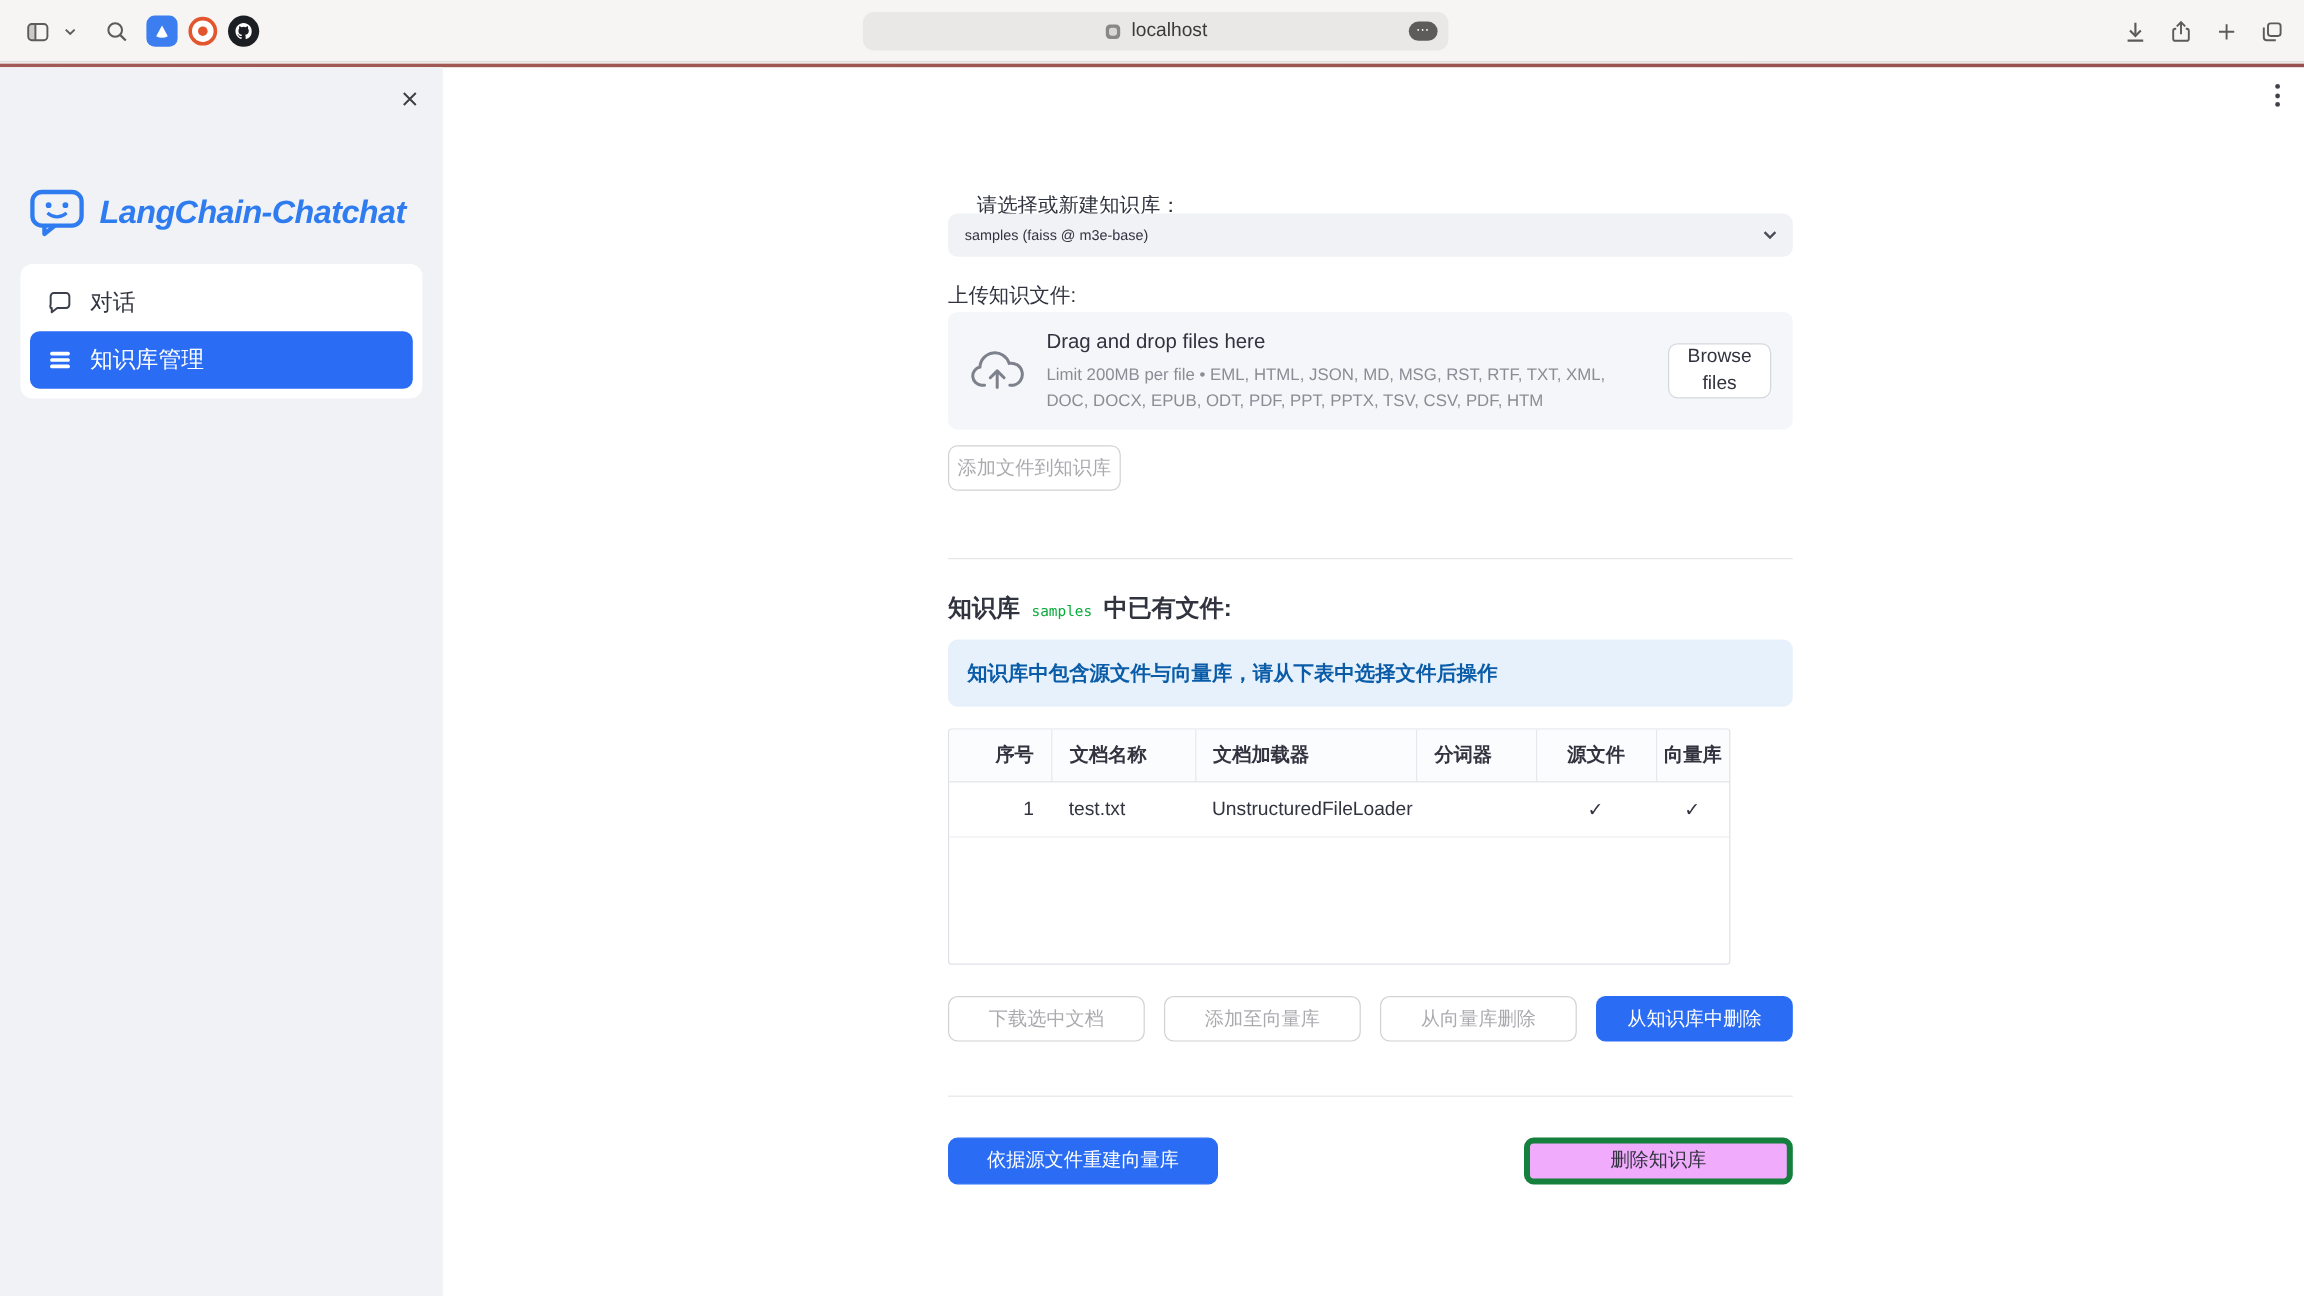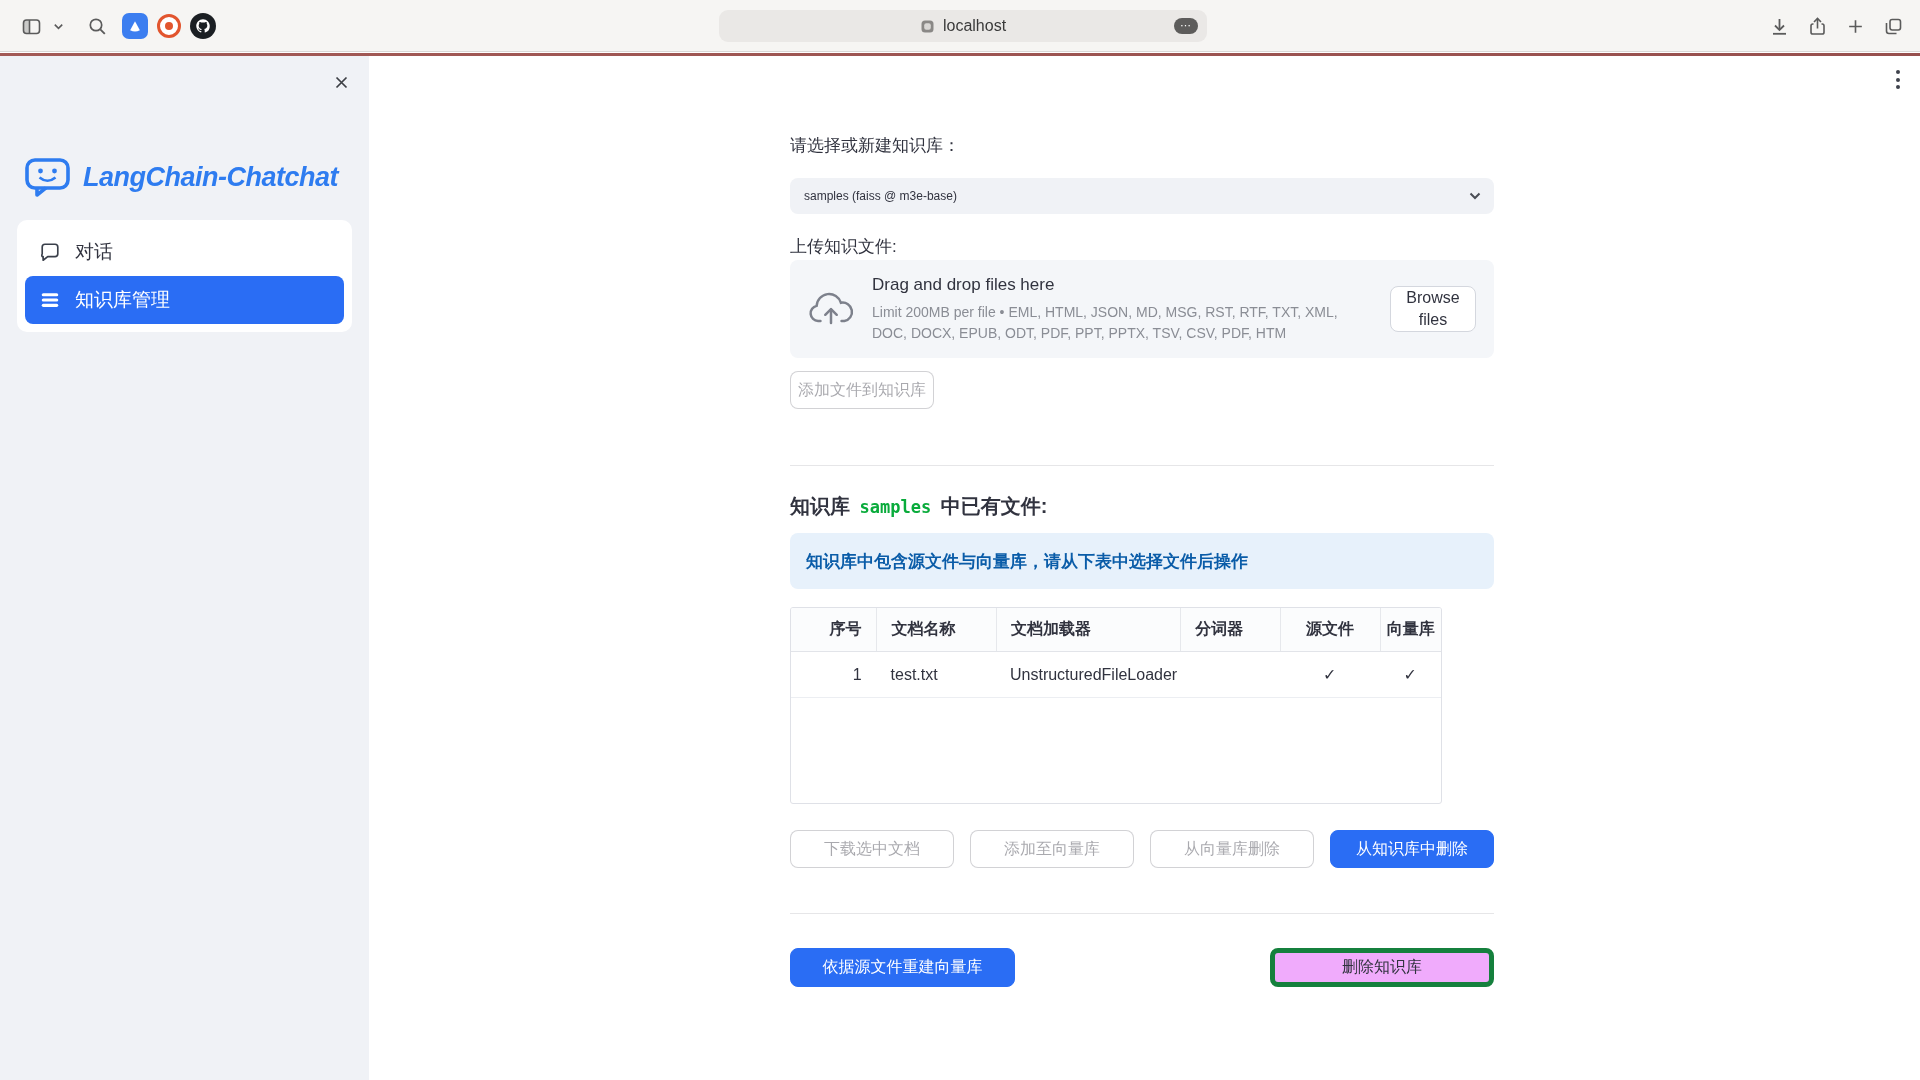--- a/index.html
+++ b/index.html
@@ -48,43 +48,43 @@
   .menu-item.selected { background:var(--accent,#2a6df4); color:#fff; }
 
   
   .overflow-menu { position:absolute; top:66px; right:16px; display:flex;
     flex-direction:column; gap:3.5px; padding:4px; }
   .overflow-menu .d { width:4px; height:4px; border-radius:50%; background:#3f434c; }
 
   .content { position:absolute; left:790px; top:56px; width:704px; }
   .content > * { position:absolute; left:0; }
   .field-label { font-size:17px; color:#31333f; }
-  .lbl-select { top:78px; }
+  .lbl-select { top:104px;margin-left:24px; }
   .selectbox { top:122px; width:704px; height:36px; background:#f0f2f6; border-radius:8px;
     font-size:12px; color:#31333f; display:flex; align-items:center; padding:0 14px; }
   .selectbox .chev { position:absolute; right:10px; top:9px; }
   .lbl-upload { top:179px; }
   .uploader { top:204px; width:704px; height:98px; background:#f4f6f9; border-radius:8px;
     display:flex; align-items:center; padding:0 18px; }
   .up-texts { margin-left:18px; flex:1; padding-right:14px; }
   .up-title { font-size:17px; color:#31333f; }
   .up-hint { font-size:14px; color:#8a8d95; margin-top:7px; line-height:1.45; max-width:520px; }
   .browse-btn { width:86px; background:#fff; border:1px solid #d4d7de; border-radius:8px;
     font-size:16px; color:#31333f; text-align:center; padding:0 6px; line-height:1.35; }
   .btn { border-radius:8px; font-size:16px; display:inline-flex; align-items:center;
     justify-content:center; height:38px; }
   .btn.disabled { background:#fff; border:1px solid rgba(49,51,63,.22); color:rgba(49,51,63,.42); }
   .btn.primary { background:var(--accent,#2a6df4); border:1px solid var(--accent,#2a6df4); color:#fff; }
   .btn.secondary { background:#f0abfc; border:5px solid #15803d; color:#31333f; }
   .add-btn { top:315px; padding:0 7px; }
   .divider1 { top:409px; } .divider2 { top:857px; }
   .hr { width:704px; height:1px; background:rgba(49,51,63,.12); }
   .kb-heading { top:437px; font-size:20px; font-weight:700; color:#31333f; }
-  .kb-heading .code { font-family:"DejaVu Sans Mono", monospace; font-size:17px;
-    color:var(--code_green,#09ab3b); font-weight:700; padding:0 4px; }
+  .kb-heading .code { font-family:"DejaVu Sans Mono", monospace; font-size:12px;
+    color:var(--code_green,#09ab3b); font-weight:400; padding:0 4px; }
   .infobox { top:477px; width:704px; height:56px; background:var(--info_bg,#e7f1fb);
     border-radius:8px; display:flex; align-items:center; padding:0 16px;
     color:var(--info_text,#0a5ca8); font-size:17px; font-weight:700; }
   .table { top:551px; width:652px; height:197px; border:1px solid #dfe1e7; border-radius:3px;
     background:#fff; overflow:hidden; }
   .trow { display:flex; }
   .thead { background:#fbfcfd; border-bottom:1px solid #e2e4e9; height:44px; font-weight:600; }
   .tdata { height:46px; border-bottom:1px solid #eceef2; }
   .tc { display:flex; align-items:center; font-size:16px; color:#31333f; overflow:hidden; }
   .thead .tc + .tc { border-left:1px solid #e6e8ec; }

